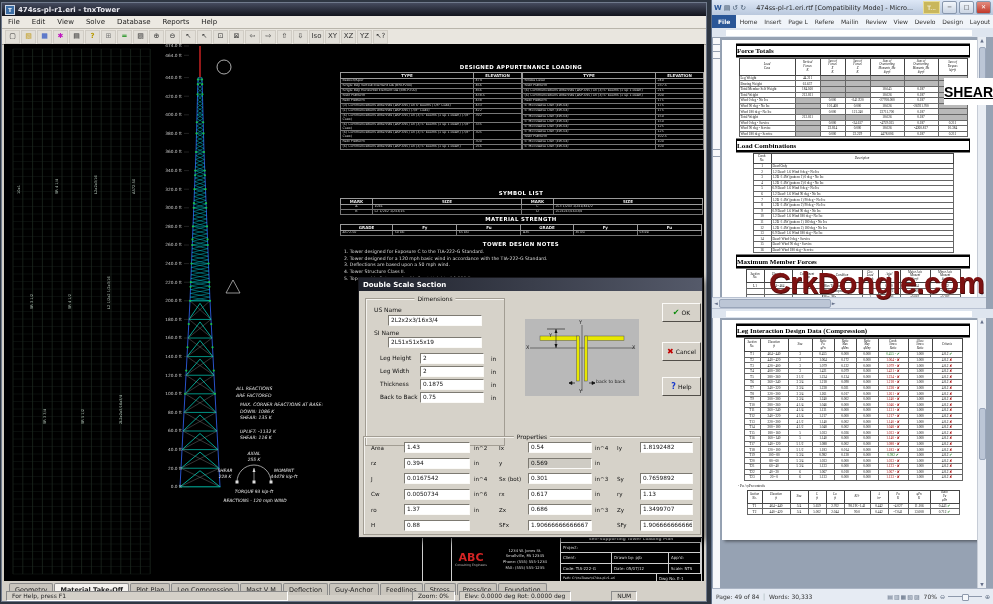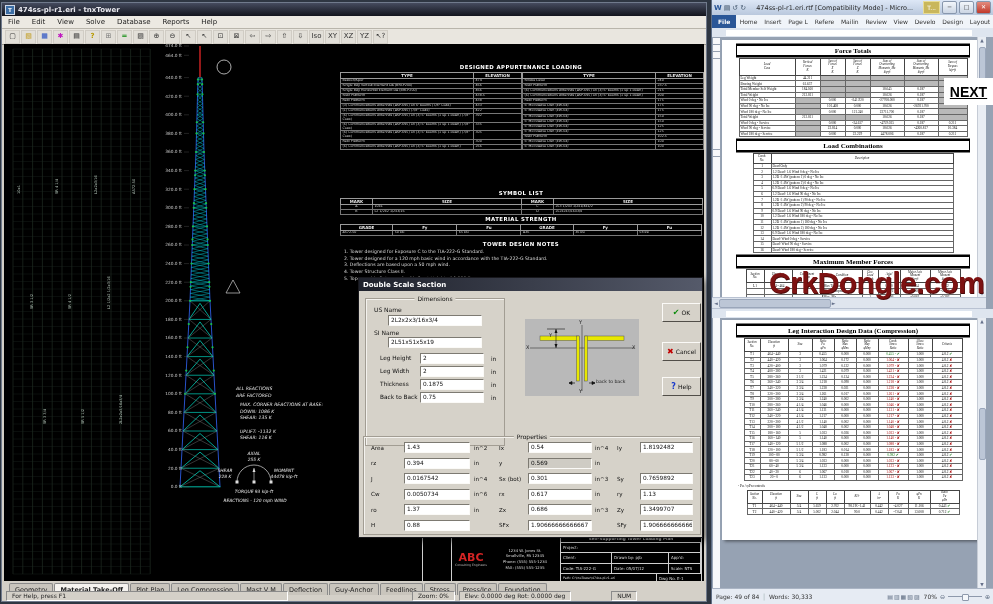--- a/index.html
+++ b/index.html
@@ -91,21 +91,21 @@
       repeating-linear-gradient(90deg,#95a0b0 0,#95a0b0 .5px,#fff .5px,#fff 7px)}
   .pane{position:absolute;left:0;width:274px;overflow:hidden;background:#96a2b3}
   .vruler{position:absolute;left:1px;top:0;bottom:0;width:7px;background:
       repeating-linear-gradient(180deg,#95a0b0 0,#95a0b0 .5px,#f7f8fa .5px,#f7f8fa 7px)}
   .page{position:absolute;left:10px;width:262px;background:#fff;box-shadow:1.5px 1.5px 3px rgba(0,0,0,.45);padding:2px 10px;box-sizing:border-box}
   .vscroll{position:absolute;right:0;top:0;bottom:0;width:8px;background:#e9edf3;border-left:1px solid #c6ccd6;font-size:4.5px;color:#66718a;text-align:center;line-height:7px}
   .vthumb{position:absolute;left:1px;width:5px;background:#bcc6d6;border:0.5px solid #9aa6ba;border-radius:2px}
   .hscroll{position:absolute;left:0;width:274px;height:12px;background:#dfe5ee;border-top:1px solid #b9c2d2;border-bottom:1px solid #b9c2d2;display:flex;align-items:center;font-size:5px;color:#66718a;gap:1px;padding:0 2px;box-sizing:border-box}
   .hthumb{height:7px;width:110px;background:#bcc6d6;border:0.5px solid #9aa6ba;border-radius:2px}
 
-  .wtitle{border:1px solid #000;box-shadow:0 -1.5px 0 #000,0 1.5px 0 #000;font:bold 7px "Liberation Serif",serif;text-align:center;margin:3px 4px 2px 4px;padding:0.5px 0;color:#000}
+  .wtitle{border:1px solid #000;box-shadow:0 -1.5px 0 #000,0 1.5px 0 #000;font:bold 7px "Liberation Serif",serif;margin:3px 4px 2px 4px;padding:0.5px 0;color:#000}
   table.wt{border-collapse:collapse;margin:2px auto;font-family:"Liberation Serif",serif;color:#111;table-layout:fixed}
   .wt th{font:italic 3.1px/1.2 "Liberation Serif",serif;font-weight:normal;border:0.5px solid #444;padding:0.5px;white-space:pre-line;text-align:center}
   .wt td{font-size:3.4px;border:0.5px solid #666;padding:0 1px;height:4.6px;text-align:center;white-space:nowrap;overflow:hidden}
   .wt td.tl{text-align:left}
   .ft td:empty{background:#b9b9b9}
   .mk{font-size:3.6px}
   .st-fail{color:#a80000}
   .st-pass{color:#157a15}
   .wfoot{font:3.6px "Liberation Serif",serif;color:#111;margin:3px 0 2px 6px}
 
@@ -1715,15 +1715,15 @@
             <span class="l2" data-name="property-label">SFx</span>
             <span class="inp i2" data-name="property-input">1.90666666666667</span>
             <span class="u2" data-name="property-unit"></span>
             <span class="l3" data-name="property-label">SFy</span>
             <span class="inp i3" data-name="property-input">1.90666666666667</span>
           </div>
         </div>
     </div>
   </div>
 
-  <div id="next" data-name="next-button">NEXT</div>
+  <div id="next" data-name="next-button">SHEAR</div>
   <div id="wm" data-name="watermark">CrkDongle.com</div>
 </div>
 
 </body></html>

